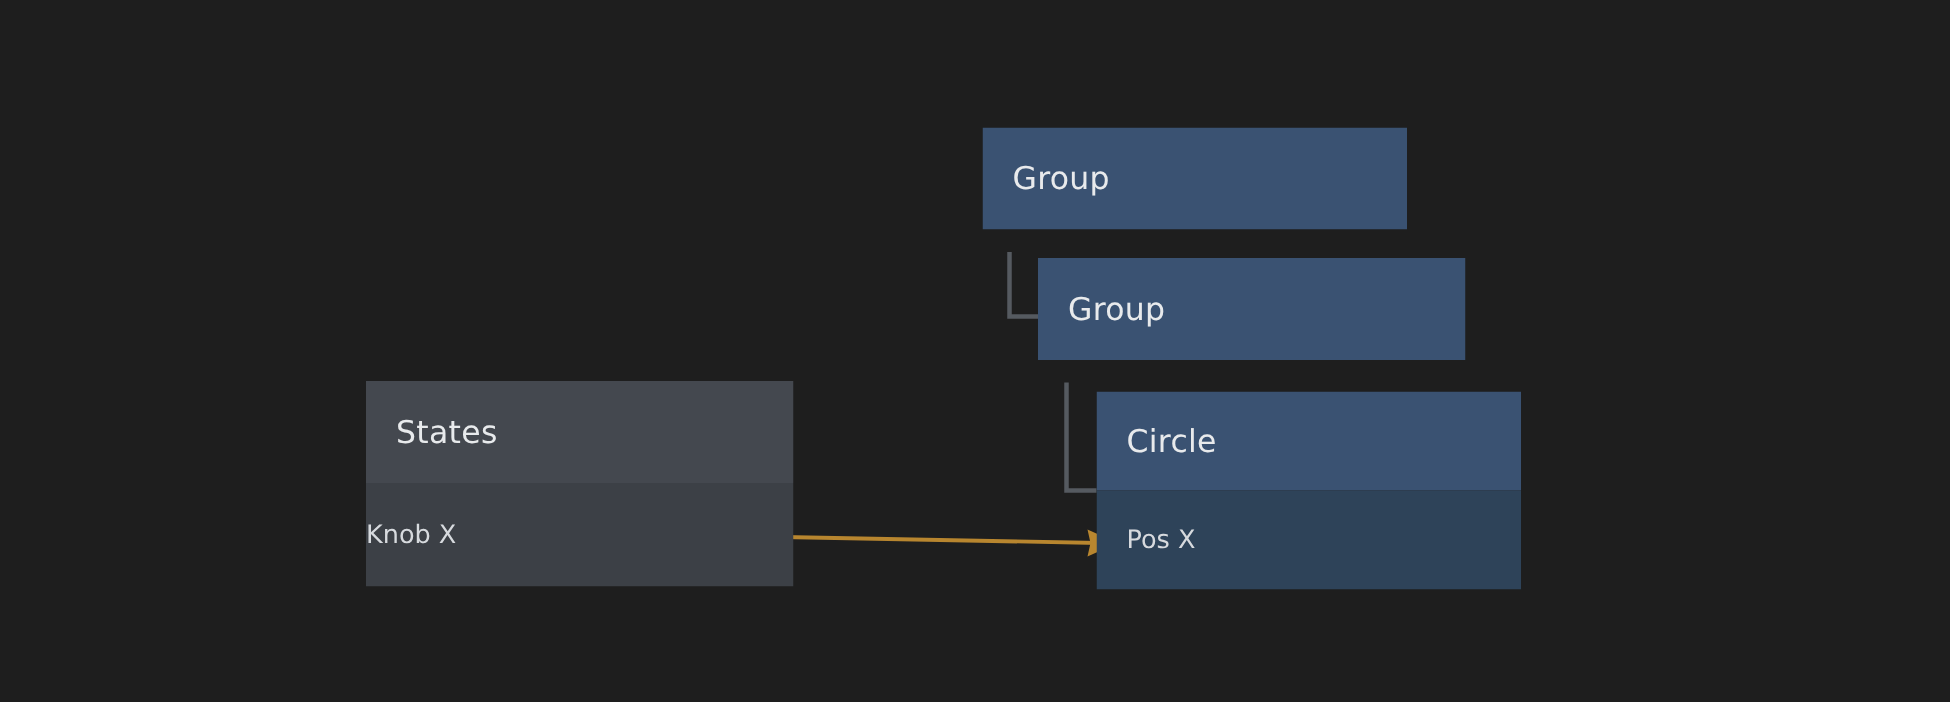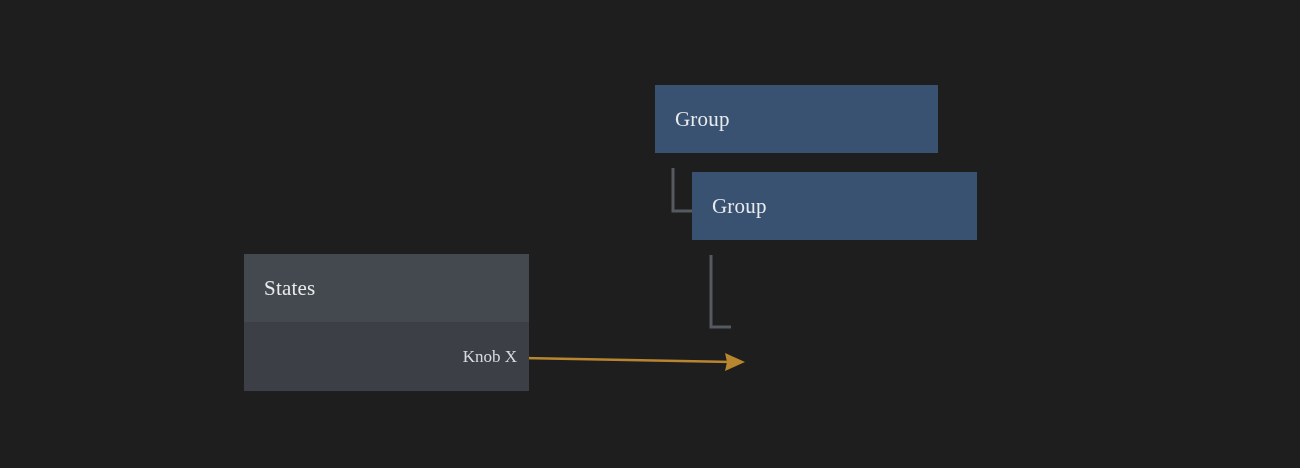--- a/index.html
+++ b/index.html
@@ -10,21 +10,20 @@
     width: 1300px;
     height: 468px;
     background: #1e1e1e;
     font-family: "DejaVu Sans", "Liberation Sans", sans-serif;
     overflow: hidden;
   }
   #canvas {
     position: relative;
     width: 1168px;
     height: 468px;
-    font-family: Liberation Serif, serif;
   }
   .node {
     position: absolute;
     box-sizing: border-box;
     display: flex;
     flex-direction: column;
     overflow: hidden;
   }
   .node-header {
     display: flex;
@@ -43,22 +42,21 @@
     display: flex;
     flex-direction: column;
     justify-content: center;
   }
   .port-row {
     display: flex;
     align-items: center;
     height: 30px;
   }
   .port-row.out {
-    justify-content: flex-end;
-    padding-right: 12px;
+    padding-right: 22px;
   }
   .port-row.in {
     justify-content: flex-start;
     padding-left: 20px;
   }
   .port-label {
     color: #d7dade;
     font-size: 17px;
     white-space: nowrap;
   }
@@ -102,20 +100,30 @@
       <span class="node-title">Group</span>
     </div>
   </div>
 
   <div class="node blue solid" style="left:692px; top:172px; width:285px; height:68px;">
     <div class="node-header" style="height:68px;">
       <span class="node-title">Group</span>
     </div>
   </div>
 
+  <div class="node blue" style="left:731px; top:261px; width:283px; height:132px;">
+    <div class="node-header" style="height:66px;">
+      <span class="node-title">Circle</span>
+    </div>
+    <div class="node-body">
+      <div class="port-row in">
+        <span class="port-label">Pos X</span>
+      </div>
+    </div>
+  </div>
 
   <div class="node gray" style="left:232px; top:254px; width:285px; height:137px;margin-left:12px;">
     <div class="node-header" style="height:68px;">
       <span class="node-title">States</span>
     </div>
     <div class="node-body">
       <div class="port-row out">
         <span class="port-label">Knob X</span>
       </div>
     </div>

